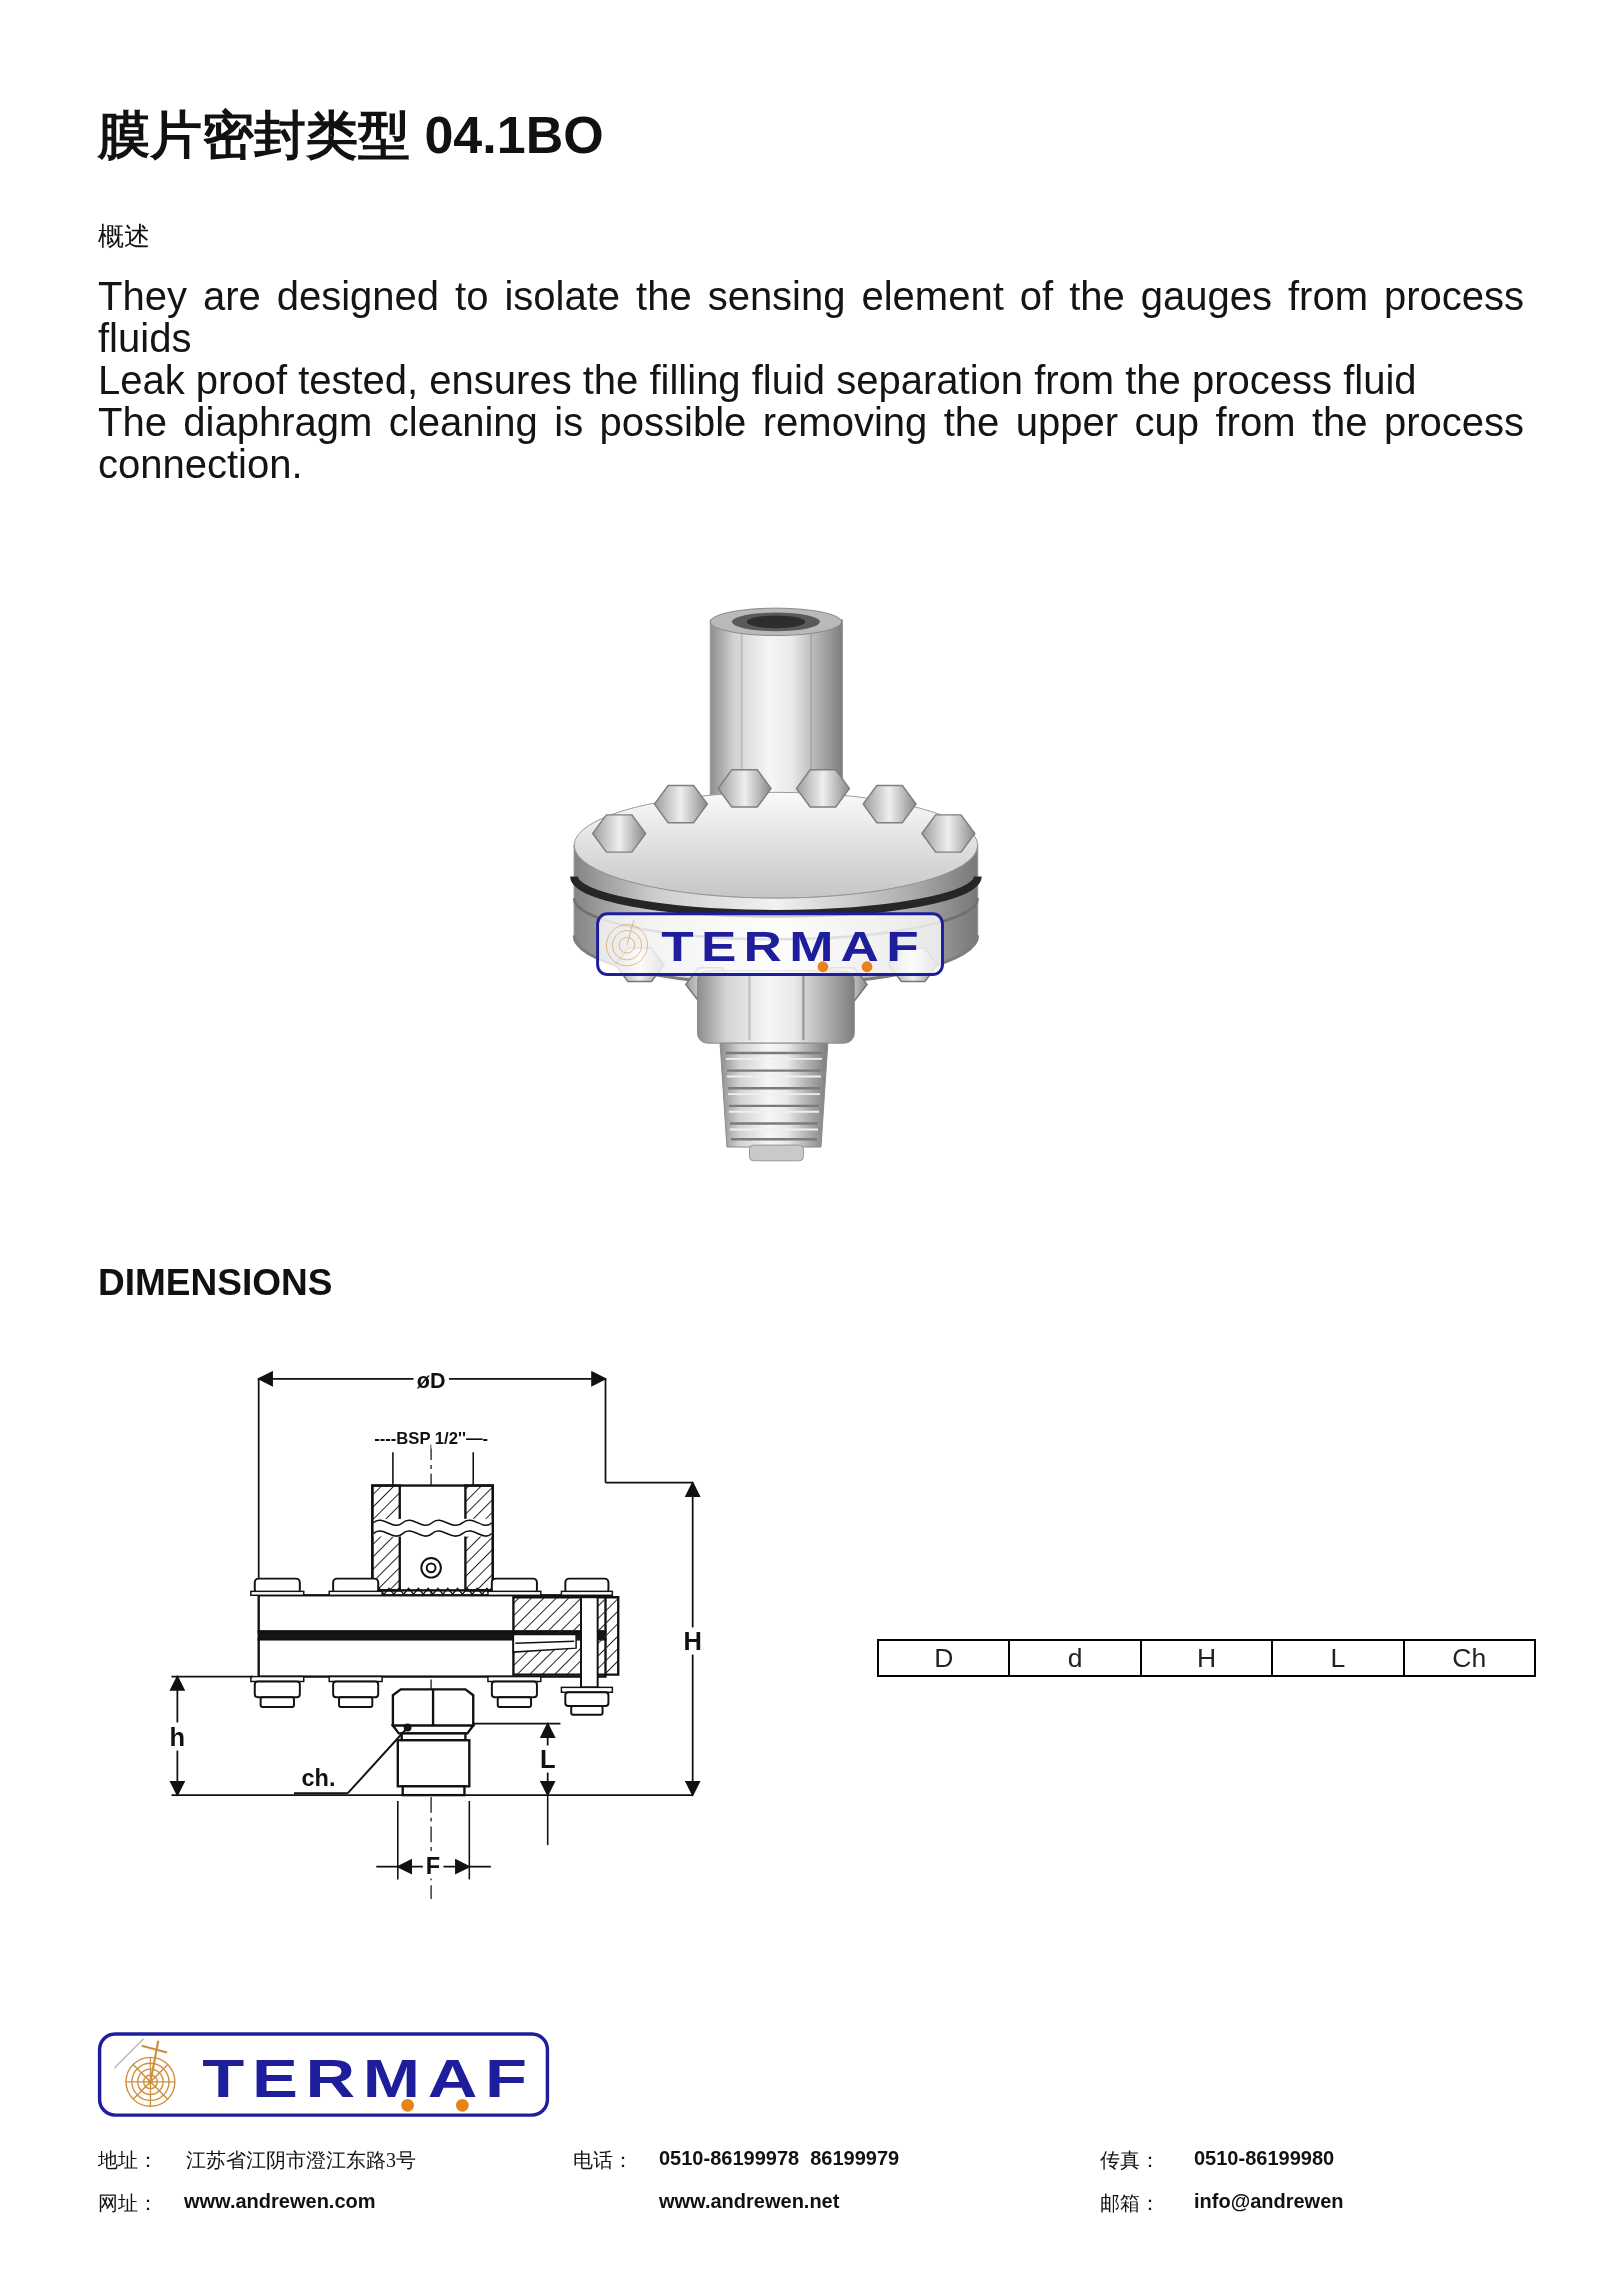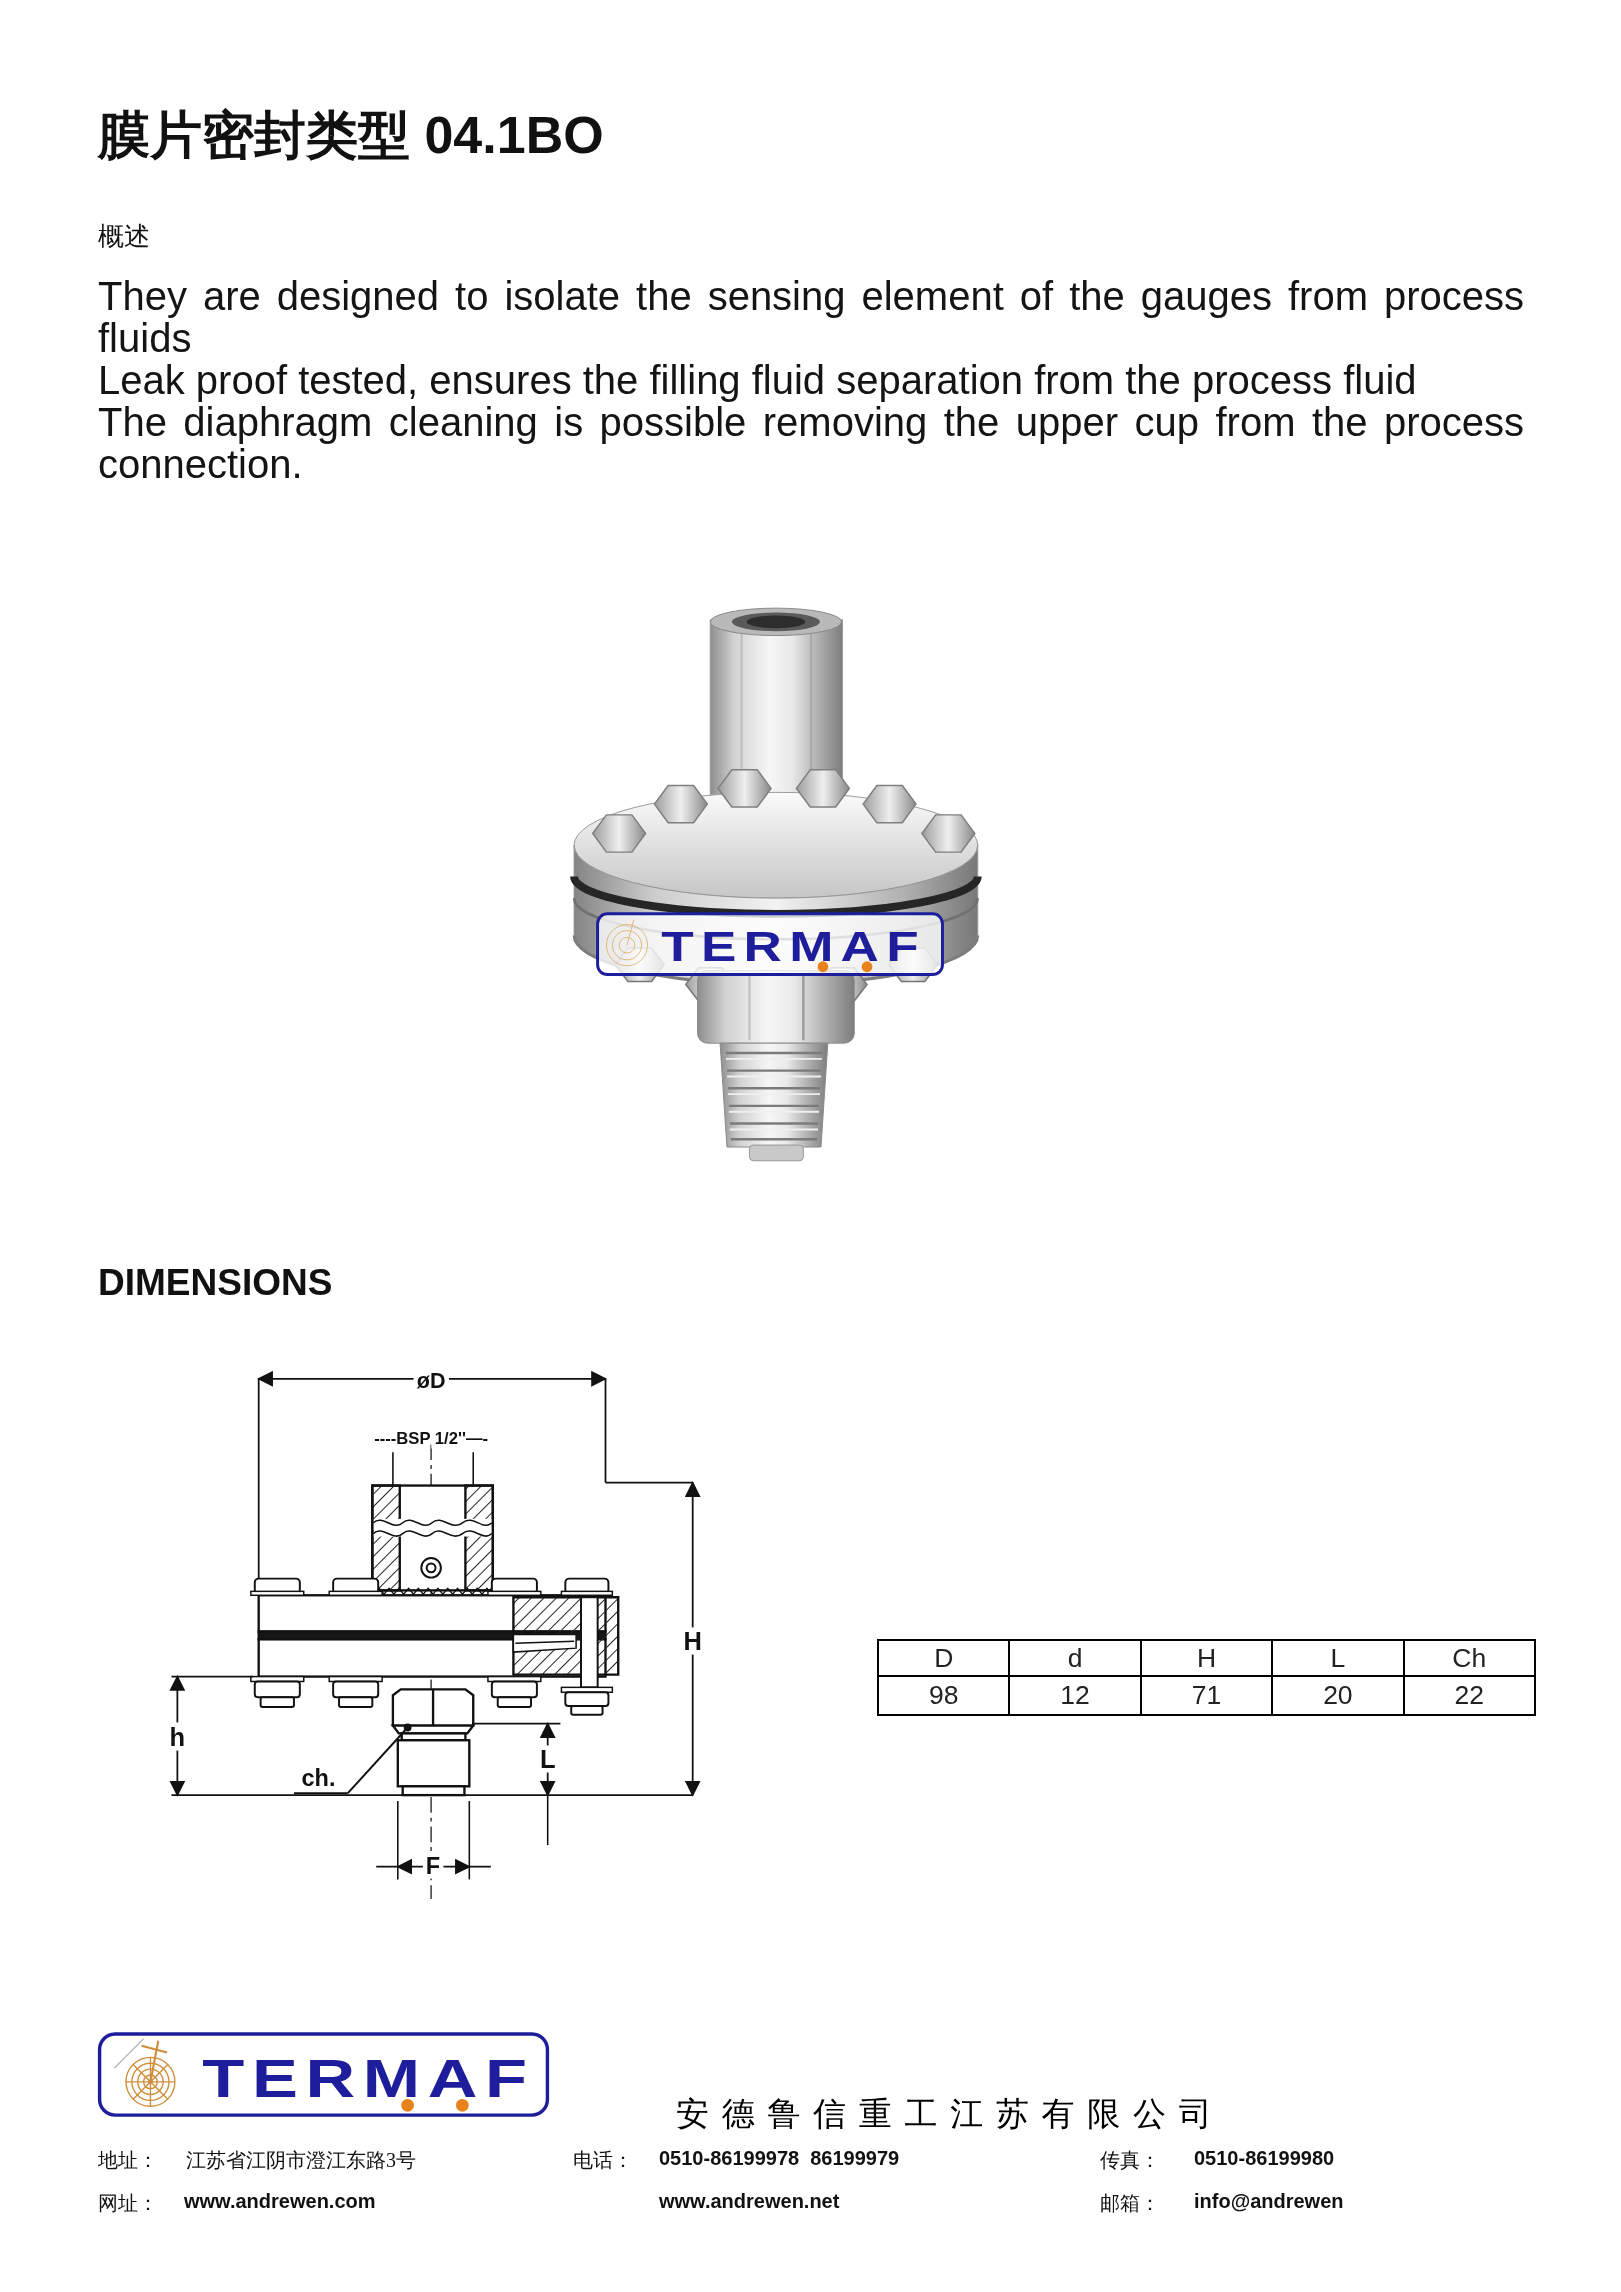--- a/index.html
+++ b/index.html
@@ -297,27 +297,20 @@
 
   <table class="dims">
     <tbody>
         <tr>
       <th>D</th>
       <th>d</th>
       <th>H</th>
       <th>L</th>
       <th>Ch</th>
     </tr>
-    <tr>
-      <td>98</td>
-      <td>12</td>
-      <td>71</td>
-      <td>20</td>
-      <td>22</td>
-    </tr>
   </tbody>
     </table>
 
   <svg class="abs logo-box" viewBox="0 0 465 90" xmlns="http://www.w3.org/2000/svg">
     <rect x="3" y="3" width="458" height="83" rx="16" fill="#ffffff" stroke="#1e1e9c" stroke-width="3.5"></rect>
     <g stroke="#cf8e3c" fill="none" stroke-width="1.4">
       <circle cx="55" cy="52" r="7"></circle>
         <circle cx="55" cy="52" r="13"></circle>
         <circle cx="55" cy="52" r="19"></circle>
         <circle cx="55" cy="52" r="25"></circle>
@@ -328,21 +321,20 @@
       <line x1="55" y1="52" x2="63" y2="10" stroke-width="2.2"></line>
       <line x1="46" y1="15" x2="72" y2="22" stroke-width="2.2"></line>
       <line x1="18" y1="38" x2="48" y2="8" stroke="#b9b9b9" stroke-width="1.5"></line>
       <circle cx="55" cy="52" r="2.5" fill="#cf8e3c" stroke="none"></circle>
     </g>
     <text x="278" y="67" class="termaf-txt" font-size="54" textLength="340" lengthAdjust="spacingAndGlyphs">TERMAF</text>
     <circle cx="318" cy="76" r="6.5" fill="#e8821a"></circle>
     <circle cx="374" cy="76" r="6.5" fill="#e8821a"></circle>
   </svg>
 
-  <div class="abs company cn">安德鲁信重工江苏有限公司</div>
 
   <div class="abs contact-row r1">
     <span class="cn" style="left:98px">地址：</span>
     <span class="cn" style="left:186px">江苏省江阴市澄江东路3号</span>
     <span class="cn" style="left:573px">电话：</span>
     <span class="val pre" style="left:659px">0510-86199978  86199979</span>
     <span class="cn" style="left:1100px">传真：</span>
     <span class="val" style="left:1194px">0510-86199980</span>
   </div>
 

